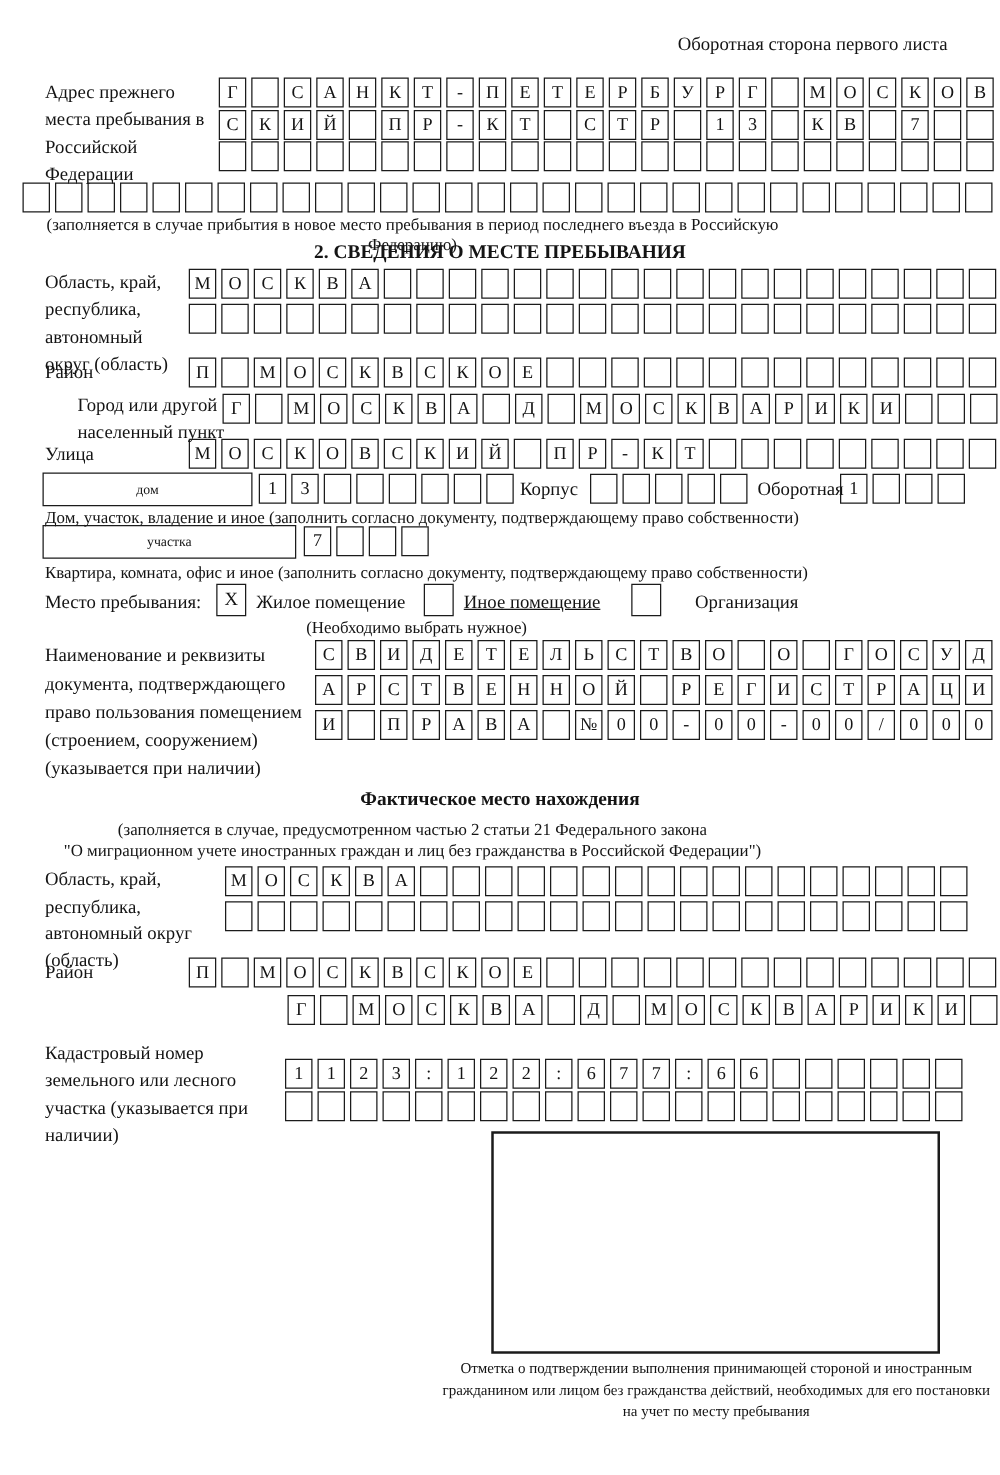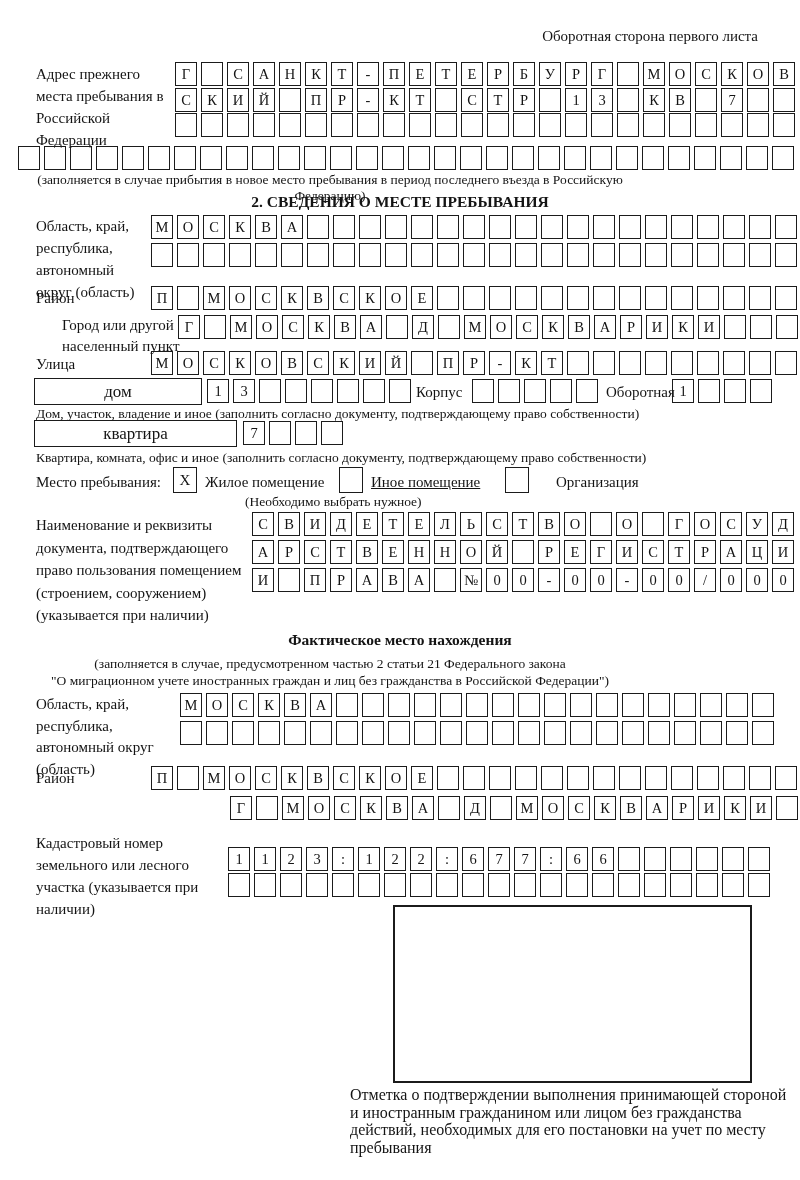--- a/index.html
+++ b/index.html
@@ -6,21 +6,21 @@
   .page{position:relative;width:800px;height:1180px;background:#ffffff;
         font-family:"Liberation Serif",serif;color:#141414;overflow:hidden;}
   .lbl{position:absolute;font-size:15px;line-height:22px;}
   .cap{position:absolute;font-size:13.5px;line-height:16px;}
   .center{left:0;width:660px;text-align:center;}
   .title{position:absolute;font-weight:bold;font-size:15.5px;left:0;width:800px;text-align:center;}
   .cells{position:absolute;display:flex;gap:4px;}
   .cell{flex:none;width:22px;height:24px;border:1.5px solid #1b1b1b;box-sizing:border-box;
         display:flex;align-items:center;justify-content:center;font-size:14.5px;overflow:hidden;}
   .widebox{position:absolute;height:27px;border:1.5px solid #1b1b1b;box-sizing:border-box;
-        display:flex;align-items:center;justify-content:center;font-size:17px;}
+        display:flex;align-items:center;justify-content:center;font-size:11px;}
   .chk{position:absolute;width:24px;height:26px;border:1.5px solid #1b1b1b;box-sizing:border-box;
         display:flex;align-items:center;justify-content:center;font-size:15px;}
   .stampbox{position:absolute;border:2px solid #1b1b1b;box-sizing:border-box;background:#ffffff;}
 </style>
 </head>
 <body>
 
 <div class="page">
 
   <div class="lbl" style="left:36px;top:63px;width:140px;">Адрес прежнего места пребывания в Российской Федерации</div>
@@ -303,21 +303,21 @@
     </div>
   <div class="lbl" style="left:606px;top:381px;">Оборотная</div>
   <div class="cells" style="left:672px;top:379px;">
       <span class="cell">1</span>
       <span class="cell"></span>
       <span class="cell"></span>
       <span class="cell"></span>
     </div>
   <div class="cap" style="left:36px;top:406px;">Дом, участок, владение и иное (заполнить согласно документу, подтверждающему право собственности)</div>
 
-  <div class="widebox" style="left:34px;top:420px;width:203px;">квартира</div>
+  <div class="widebox" style="left:34px;top:420px;width:203px;">участка</div>
   <div class="cells" style="left:243px;top:421px;">
       <span class="cell">7</span>
       <span class="cell"></span>
       <span class="cell"></span>
       <span class="cell"></span>
     </div>
   <div class="cap" style="left:36px;top:450px;">Квартира, комната, офис и иное (заполнить согласно документу, подтверждающему право собственности)</div>
 
   <div class="lbl" style="left:36px;top:471px;">Место пребывания:</div>
   <div class="chk" style="left:173px;top:467px;">X</div>
@@ -551,15 +551,15 @@
       <span class="cell"></span>
       <span class="cell"></span>
       <span class="cell"></span>
       <span class="cell"></span>
       <span class="cell"></span>
       <span class="cell"></span>
       <span class="cell"></span>
     </div>
 
   <div class="stampbox" style="left:393px;top:905px;width:359px;height:178px;"></div>
-  <div class="cap" style="left:350px;top:1086px;width:446px;font-size:16px;line-height:17.5px;">Отметка о подтверждении выполнения принимающей стороной и иностранным гражданином или лицом без гражданства действий, необходимых для его постановки на учет по месту пребывания</div>
+  <div class="cap" style="left:350px;top:1086px;width:446px;text-align:center;font-size:12px;line-height:17.5px;">Отметка о подтверждении выполнения принимающей стороной и иностранным гражданином или лицом без гражданства действий, необходимых для его постановки на учет по месту пребывания</div>
 
 </div>
 
 </body></html>

